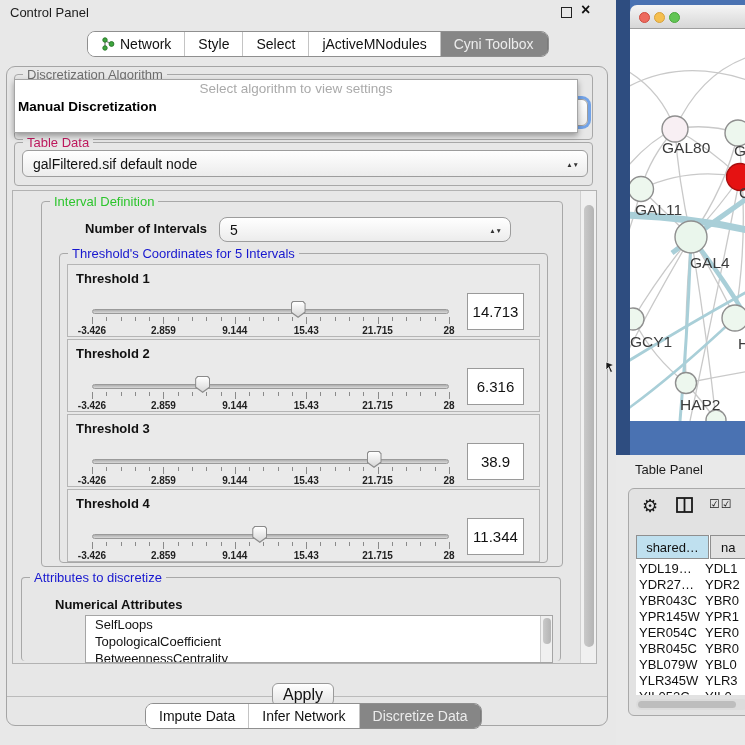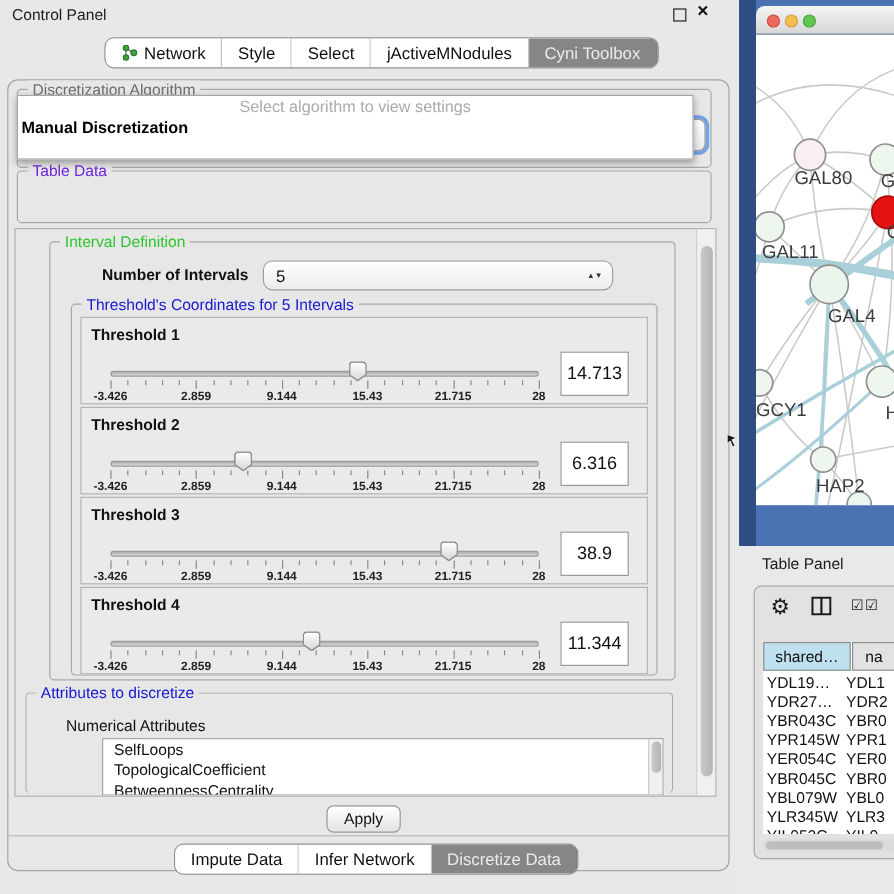--- a/index.html
+++ b/index.html
@@ -18,21 +18,21 @@
   .seg { display:flex; align-items:center; gap:5px; padding:0 13px; color:#111;
     border-right:1px solid #c4c4c4; background:#fff; white-space:nowrap; }
   .seg:last-child { border-right:none; }
   .seg.sel { background:#868686; color:#ececec; border-right:1px solid #7a7a7a; }
 
   #outer-panel { position:absolute; left:6px; top:66px; width:602px; height:660px;
     border:1px solid #a5a5a5; border-radius:9px; background:#e7e7e7; }
 
   .group { position:absolute; border:1px solid #a8a8a8; border-radius:4px; }
   .group-label { position:absolute; top:-8px; left:8px; background:#e7e7e7;
-    padding:0 4px; font-size:13px; color:#6d28d9; white-space:nowrap; }
+    padding:0 4px; font-size:13px; color:#be185d; white-space:nowrap; }
   .green { color:#2dc52d; } .blue { color:#1717cf; }
 
   .combo { position:absolute; height:27px; border:1px solid #9d9d9d; border-radius:6px;
     background:linear-gradient(#ffffff,#ececec); font-size:14px; color:#111;
     display:flex; align-items:center; padding:0 10px; }
   .stepper { position:absolute; right:8px; top:50%; transform:translateY(-50%);
     display:flex; flex-direction:column; line-height:5px; font-size:6.5px; color:#333; }
   .focusring { box-shadow:0 0 0 3px rgba(94,151,230,.85); }
 
   #algo-popup { position:absolute; left:14px; top:79px; width:564px; height:54px;
@@ -61,22 +61,22 @@
   .tick { position:absolute; top:0; width:1px; height:4px; background:#8a8a8a; }
   .tick.major { height:7px; }
   .ticklab { position:absolute; top:8px; transform:translateX(-50%); font-size:10px; font-weight:bold; color:#222; }
   .valbox { position:absolute; left:399px; top:28px; width:57px; height:37px; background:#fff;
     border:1px solid #9a9a9a; display:flex; align-items:center; justify-content:center; font-size:15px; color:#111; }
 
   #attr-listbox { position:absolute; background:#fff; border:1px solid #a5a5a5; overflow:hidden; font-size:13px;margin-left:24px; }
   .attr-item { padding:1px 0 1px 9px; color:#111; }
 
   .button { position:absolute; border:1px solid #9a9a9a; border-radius:6px;
-    background:linear-gradient(#ffffff,#e3e3e3); font-size:13px; color:#111;
-    display:flex; align-items:center; justify-content:center; }
+    background:linear-gradient(#ffffff,#e3e3e3); font-size:16px; color:#111;
+    display:flex; align-items:center; justify-content:center;margin-top:12px; }
 
   
   #right-top { position:absolute; left:616px; top:0; width:129px; height:455px; background:#4a72b2; }
   #navy-strip { position:absolute; left:0; top:0; width:14px; height:455px; background:#2e4d80; }
   #net-window { position:absolute; left:14px; top:5px; width:115px; height:416px; }
   #net-titlebar { position:absolute; left:0; top:0; width:115px; height:24px;
     background:linear-gradient(#f5f5f5,#d7d7d7); border-bottom:1px solid #9f9f9f; border-top-left-radius:7px; }
   .light { position:absolute; top:6.5px; width:11px; height:11px; border-radius:50%; }
   #net-canvas { position:absolute; left:0; top:24px; width:115px; height:392px; background:#fff; overflow:hidden; }
 
@@ -139,20 +139,24 @@
     <span class="stepper">▲▼</span>
   </div>
 
   <div id="algo-popup">
     <div class="popup-row popup-ph">Select algorithm to view settings</div>
     <div class="popup-row popup-bold">Manual Discretization</div>
   </div>
 
   <div class="group" style="left:14px; top:142px; width:579px; height:44px;">
     <span class="group-label">Table Data</span>
+  </div>
+  <div class="combo" style="left:22px; top:150px; width:566px;">
+    <span>galFiltered.sif default node</span>
+    <span class="stepper">▲▼</span>
   </div>
 
   <div id="scrollpanel">
     <div class="vscroll" style="left:567px; top:0; width:17px; height:472px;">
       <div class="vthumb" style="left:3px; top:14px; width:10px; height:442px;"></div>
     </div>
 
     <div class="group" style="left:28px; top:10px; width:522px; height:366px;">
       <span class="group-label green">Interval Definition</span>
     </div>
@@ -331,21 +335,21 @@
           <span class="ticklab" style="left: 238.2px;">15.43</span>
           <span class="ticklab" style="left: 309.6px;">21.715</span>
           <span class="ticklab" style="left: 381px;">28</span>
         </div>
       <div class="valbox">11.344</div>
     </div>
 
     <div class="group" style="left:8px; top:386px; width:540px; height:84px; border-bottom:none;">
       <span class="group-label blue">Attributes to discretize</span>
     </div>
-    <span class="abs" style="left:42px; top:406px; font-size:13px; font-weight:normal; color:#111;">Numerical Attributes</span>
+    <span class="abs" style="left:42px; top:406px; font-size:13px; font-weight:bold; color:#111;">Numerical Attributes</span>
     <div id="attr-listbox" style="left:48px; top:424px; width:468px; height:48px;">
       <div class="items">
           <div class="attr-item">SelfLoops</div>
           <div class="attr-item">TopologicalCoefficient</div>
           <div class="attr-item">BetweennessCentrality</div>
         </div>
       <div class="vscroll" style="right:0; top:0; width:12px; height:46px; border-left:1px solid #ccc;">
         <div class="vthumb" style="left:2px; top:2px; width:8px; height:26px;"></div>
       </div>
     </div>

